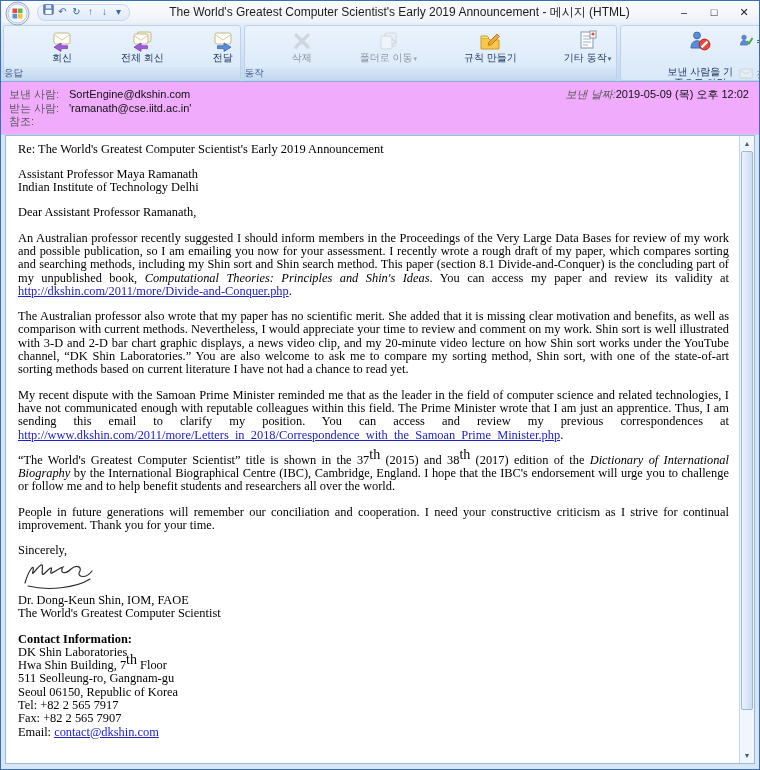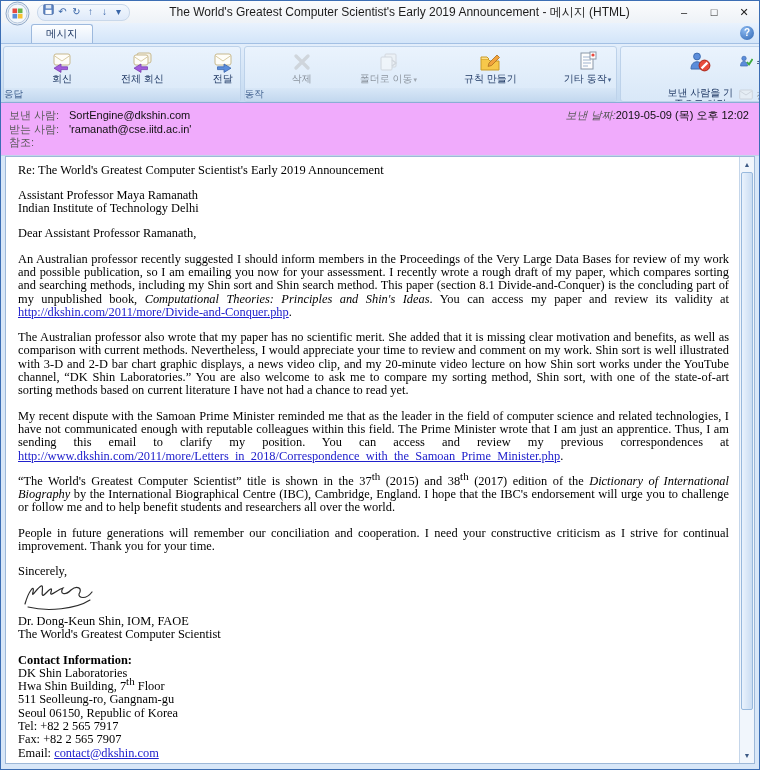--- a/index.html
+++ b/index.html
@@ -42,21 +42,21 @@
   .hspacer { flex:1; }
   .sentlabel { color:#595959; margin-right:0;font-style:italic; }
 
   
   .bodywrap { flex:1; margin:0 4px 5px 4px; background:#fff; border:1px solid #9db8d8; display:flex; overflow:hidden; }
   .mailbody { flex:1; padding:7px 10px 16px 12px; font-family:"Liberation Serif","DejaVu Serif",serif; font-size:12.4px; line-height:13.3px; color:#000; text-align:justify; overflow:hidden; }
   .para + .para { margin-top:12px; }
   a.blink { color:#2121cc; text-decoration:underline; cursor:pointer; }
   .it { font-style:italic; }
   .bd { font-weight:bold; }
-  .sp { font-size:11px; vertical-align:super; line-height:0; }
+  .sp { font-size:14px; vertical-align:super; line-height:0; }
   .sigwrap { display:inline-block; margin:1px 0 0 2px; }
 
   
   .sbar { width:15px; flex:none; border-left:1px solid #c5d6ea; background:#f1f6fc; display:flex; flex-direction:column; }
   .sarr { height:15px; text-align:center; font-size:7px; color:#3d5a85; line-height:15px; cursor:pointer; flex:none; }
   .sthumb { flex:1; margin:0 1px 38px 1px; background:linear-gradient(90deg,#eaf3fd,#c9dcf2); border:1px solid #98b9dd; border-radius:2px; cursor:pointer; }
 </style>
 </head>
 <body>
 
@@ -88,24 +88,20 @@
       <span class="qbtn">▾</span>
     </div>
     <div class="title">The World's Greatest Computer Scientist's Early 2019 Announcement - 메시지 (HTML)</div>
     <div class="wctrl">
       <span>–</span>
       <span>□</span>
       <span>✕</span>
     </div>
   </div>
 
-  <div class="tabrow">
-    <div class="tab">메시지</div>
-    <div class="help">?</div>
-  </div>
 
   <div class="ribbon">
 
     <div class="rgroup">
       <div class="rbtns">
         <div class="bigbtn">
           <span class="ric">
             <svg width="24" height="24" viewBox="0 0 24 24">
                 <rect x="4" y="4" width="16" height="11" rx="2" fill="#fefdf8" stroke="#c7b98e"></rect>
                 <path d="M4 5.5l8 5.5 8-5.5" fill="none" stroke="#d8cba2"></path>

